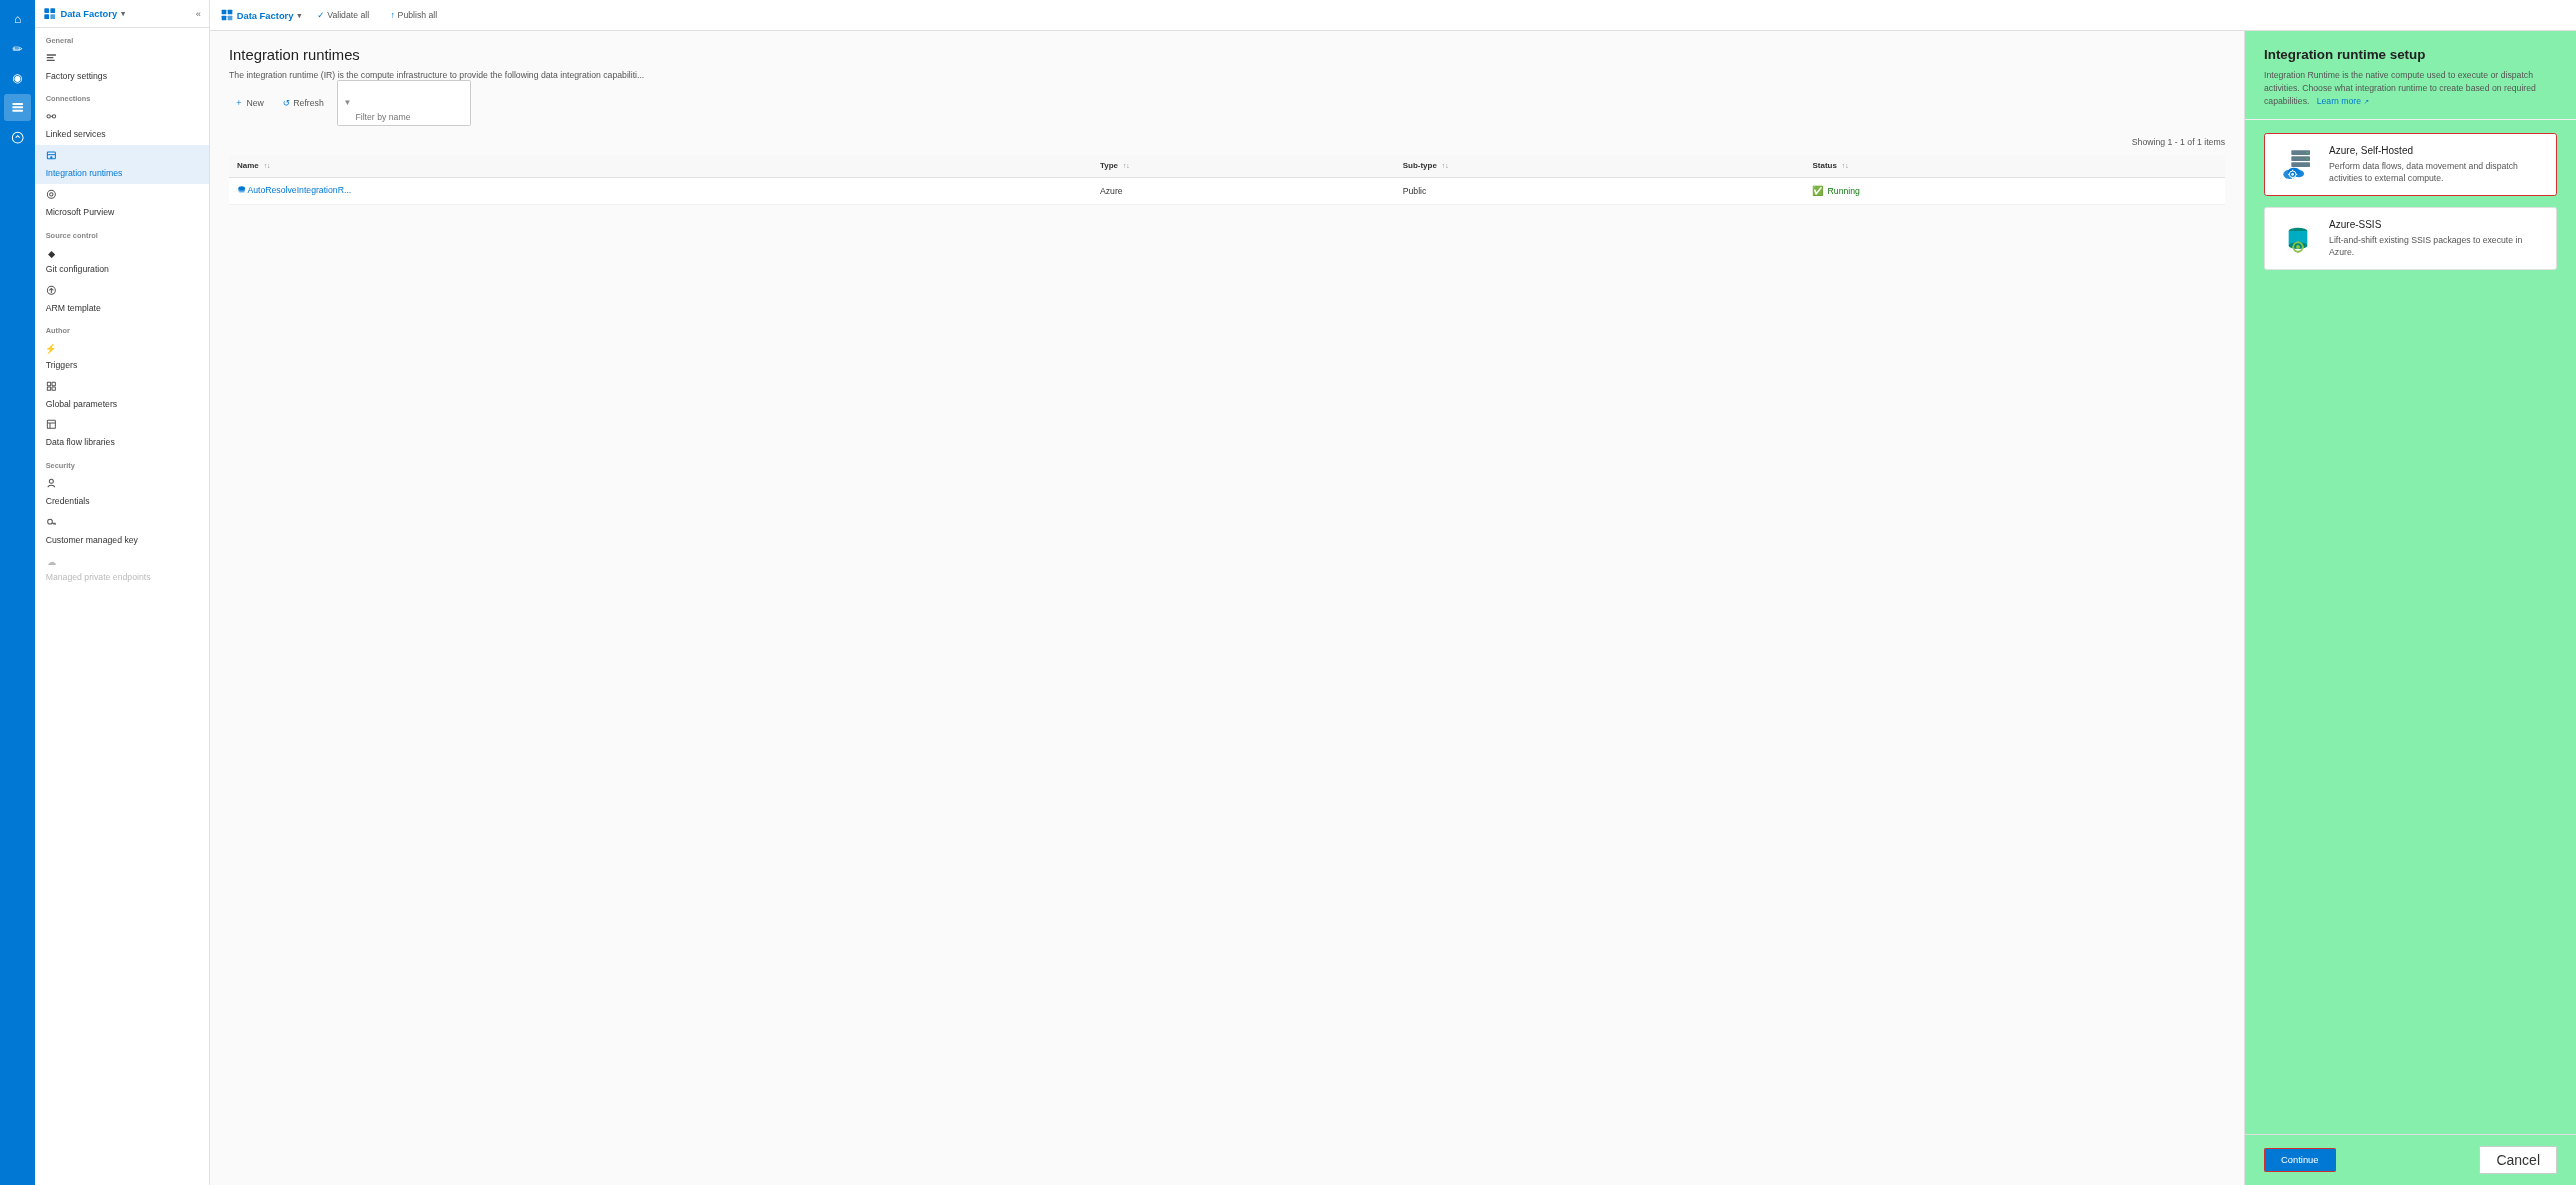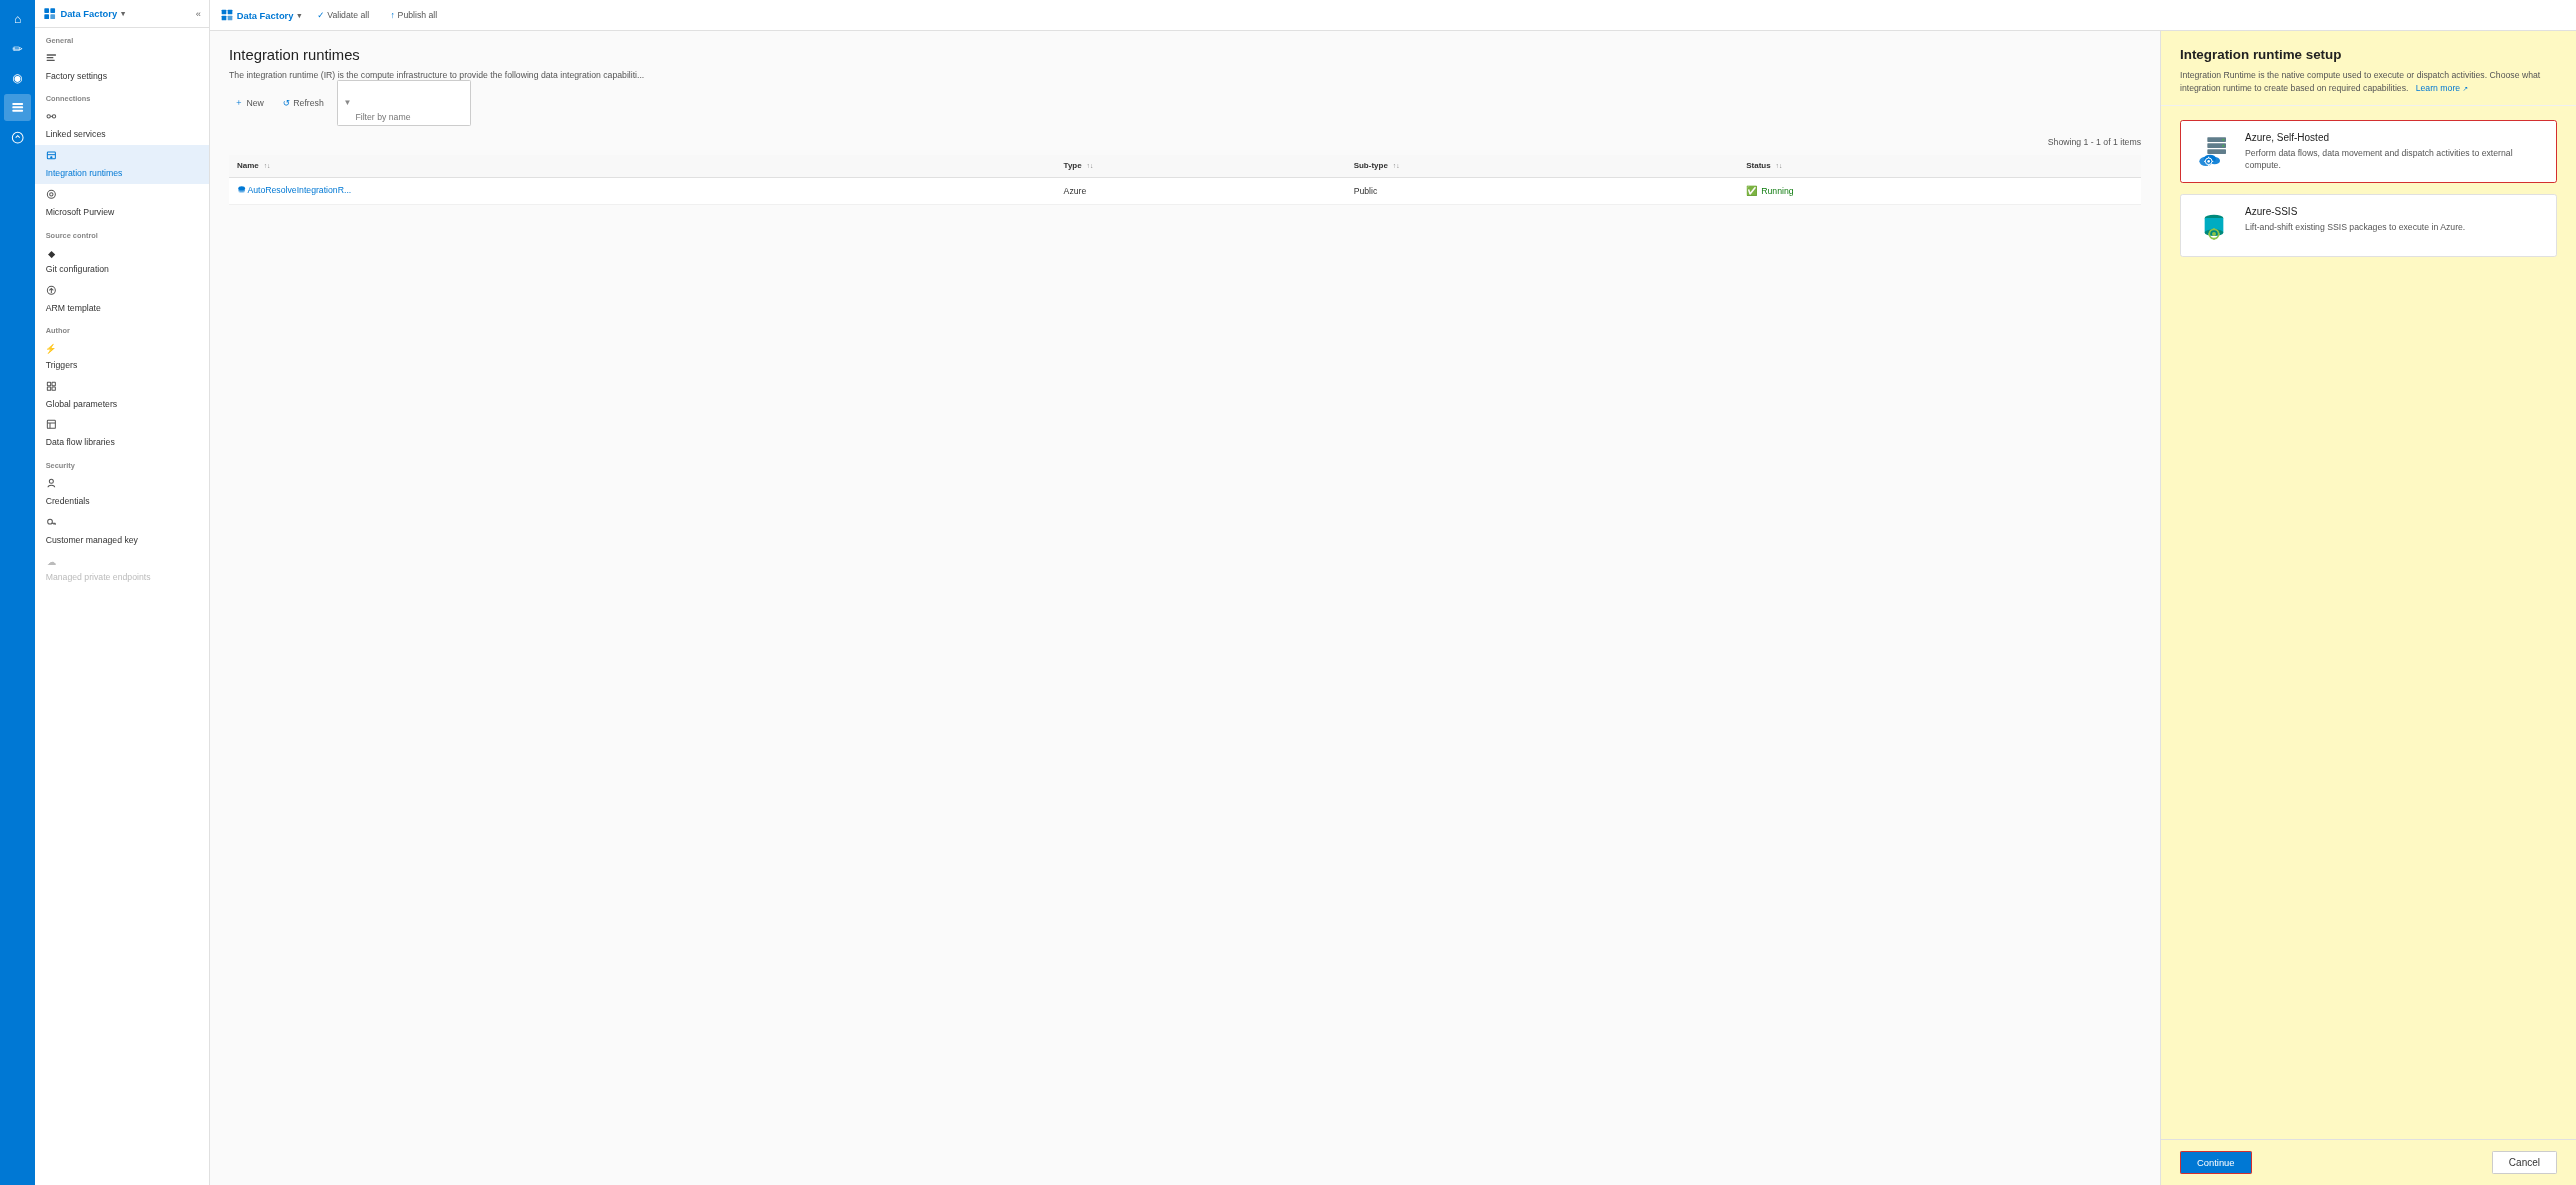--- a/index.html
+++ b/index.html
@@ -200,22 +200,22 @@
       font-size: 8.7px;
       color: #333;
       border-bottom: 0.7px solid #f0f0f0;
     }
     .ir-table td.name-cell { color: #0078d4; cursor: pointer; }
     .status-running { display: flex; align-items: center; gap: 3.4px; color: #107c10; }
     .status-dot { color: #107c10; font-size: 9.4px; }
 
     
     .setup-panel {
-      width: 416px;
-      background: #fef9c3;
+      width: 332px;
+      background: #86efac;
       border-left: 0.7px solid #e0e0e0;
       display: flex;
       flex-direction: column;
       flex-shrink: 0;
     }
     .setup-panel-header {
       padding: 16px 19px 10.7px;
       border-bottom: 0.7px solid #f0f0f0;
     }
     .setup-panel-title {
@@ -278,21 +278,21 @@
       font-size: 9.4px;
       cursor: pointer;
       font-weight: 400;
     }
     .btn-cancel {
       background: #fff;
       color: #333;
       border: 0.7px solid #ccc;
       border-radius: 1.3px;
       padding: 5.4px 16px;
-      font-size: 10px;
+      font-size: 14px;
       cursor: pointer;
     }
   </style>
 </head>
 <body>
 
 <div class="icon-bar">
   <div class="icon-bar-item">⌂</div>
   <div class="icon-bar-item">✏</div>
   <div class="icon-bar-item">◉</div>

